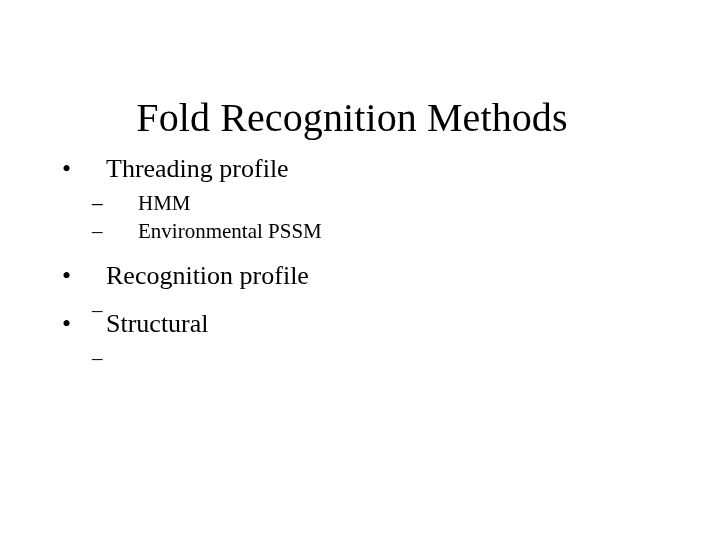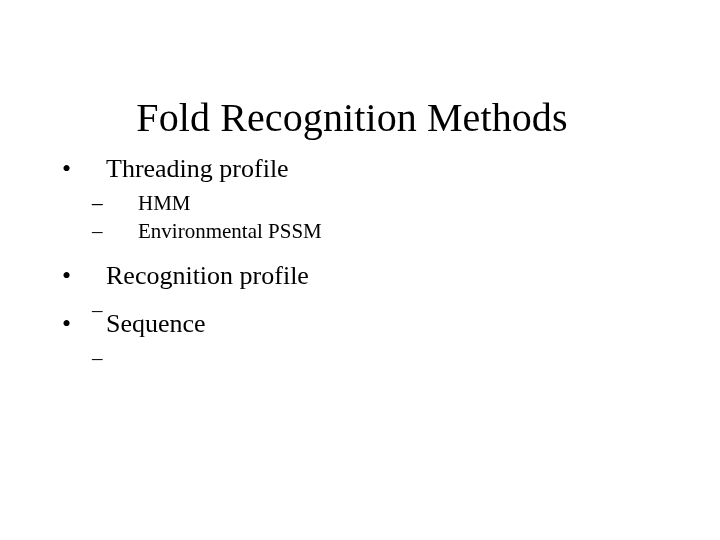--- a/index.html
+++ b/index.html
@@ -128,21 +128,21 @@
       <div class="sublist">
         <div class="bullet-l2">
           <span class="marker">–</span>
         </div>
       </div>
     </div>
 
     <div class="group">
       <div class="bullet-l1">
         <span class="marker">•</span>
-        <span>Sequence</span>
+        <span>Structural</span>
       </div>
       <div class="sublist">
         <div class="bullet-l2">
           <span class="marker">–</span>
         </div>
       </div>
     </div>
 
   </div>
 </div>

